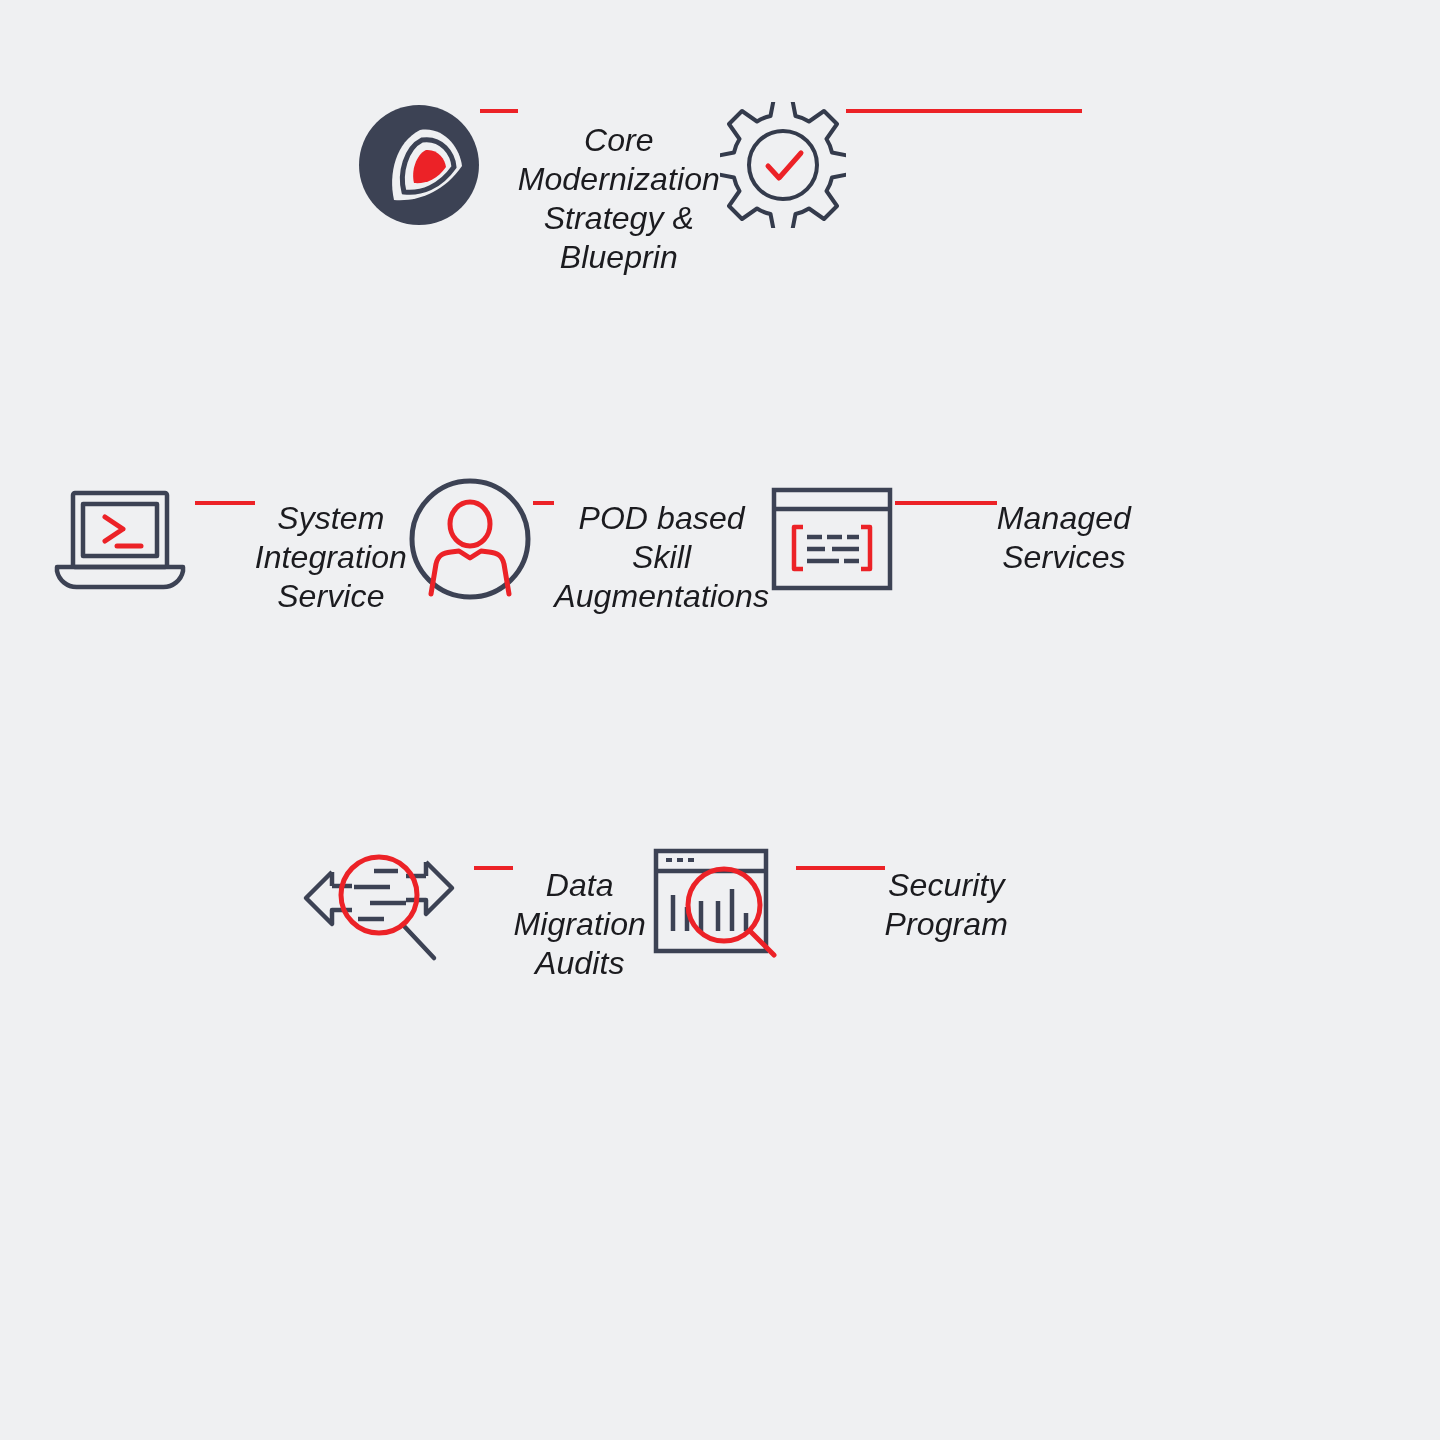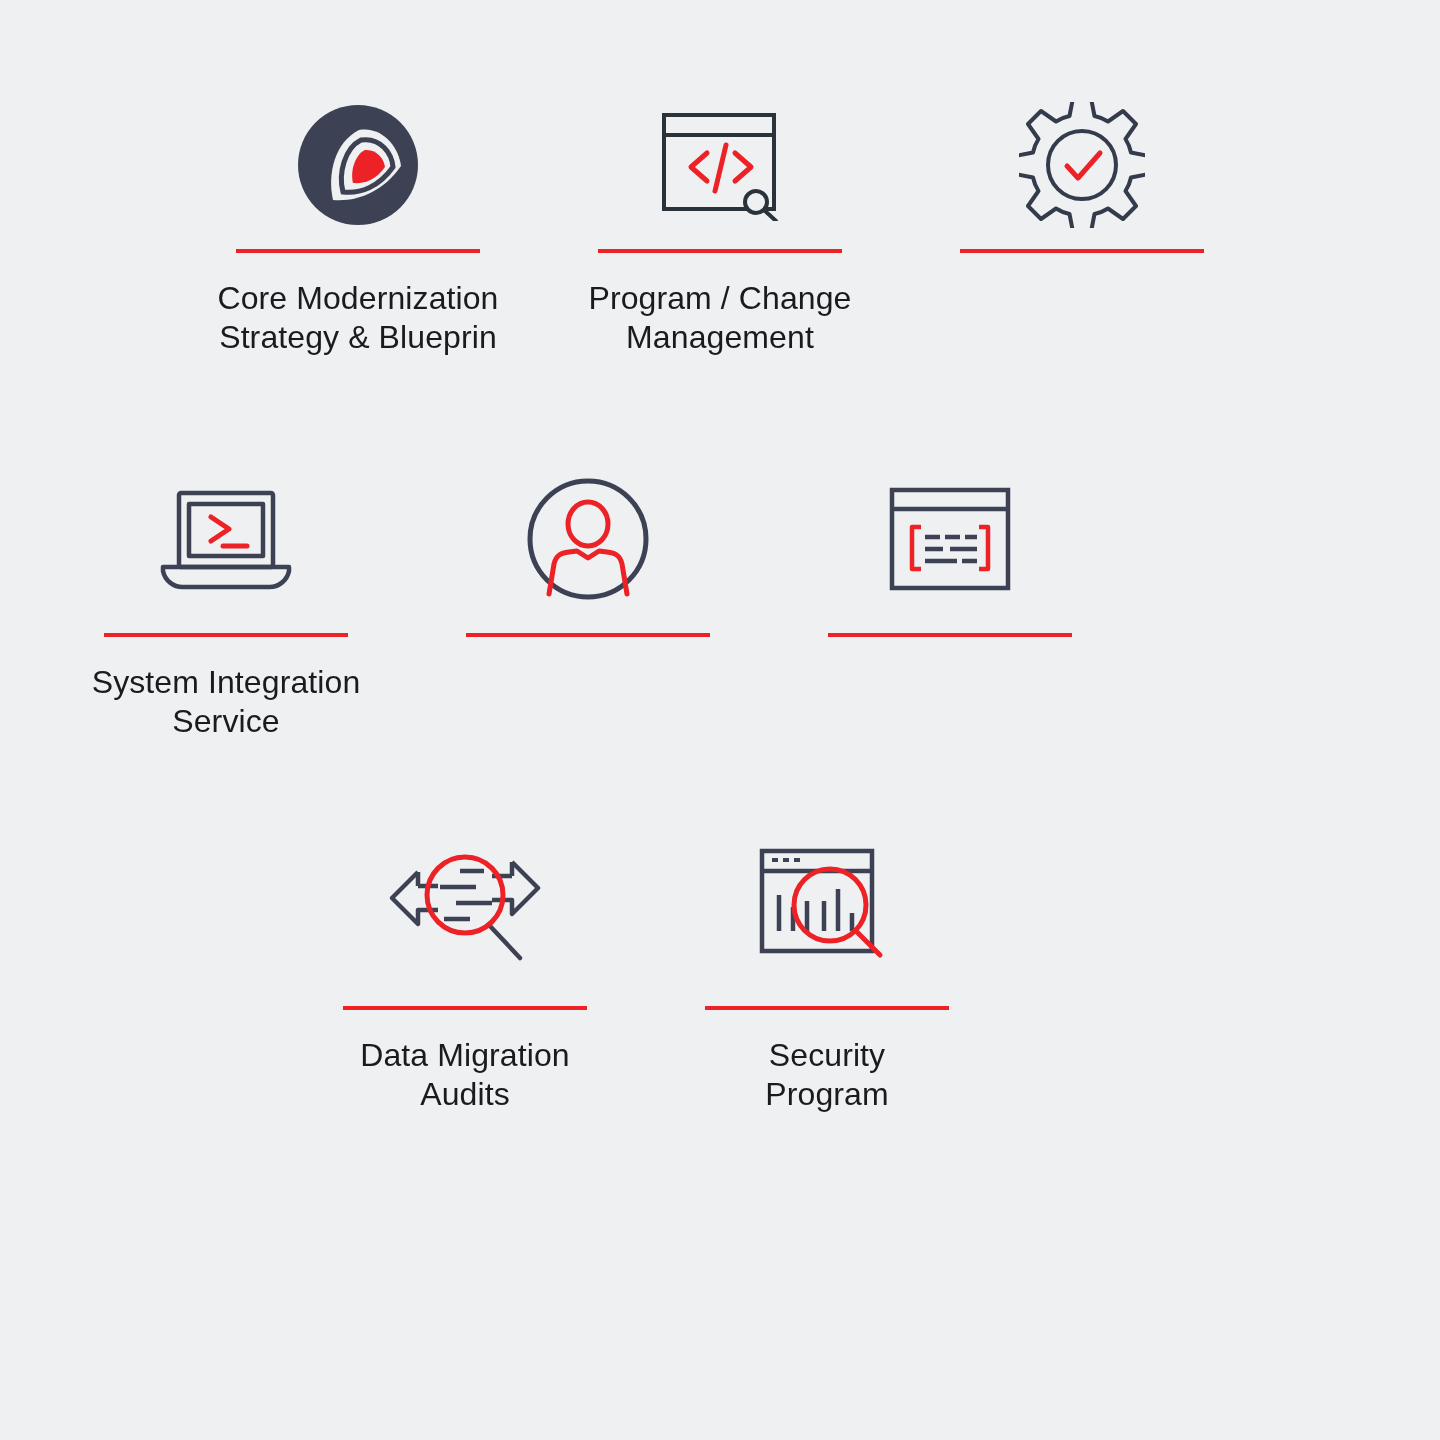--- a/index.html
+++ b/index.html
@@ -26,22 +26,23 @@
     justify-content: center;
     align-items: flex-start;
   }
   .row-1 { position: absolute; top: 95px;  left: 0; width: 1440px; }
   .row-2 { position: absolute; top: 473px; left: 0; width: 1176px; }
   .row-3 { position: absolute; top: 840px; left: 0; width: 1292px; }
 
   .card {
     width: 362px;
     display: flex;
-    flex-direction: column;
-    align-items: center;
+    flex-direction: row;
+    align-items: flex-start;
+    font-style: italic;
   }
 
   .icon-box {
     height: 140px;
     display: flex;
     align-items: center;
     justify-content: center;
   }
   .row-2 .icon-box { height: 132px; }
   .row-3 .icon-box { height: 140px; }
@@ -82,40 +83,20 @@
           <path d="M36 96 C30 70 38 38 62 26 C86 22 102 44 104 62 C86 88 60 98 36 96 Z" fill="#eff0f2"></path>
           <path d="M46 88 C41 69 48 44 64 36 C84 33 95 50 96 63 C82 83 63 90 46 88 Z" fill="none" stroke="#3c4254" stroke-width="5"></path>
           <path d="M56 79 C53 67 58 51 68 46 C80 45 87 55 88 63 C79 76 67 80 56 79 Z" fill="#ec2227"></path>
         </svg>
       </div>
       <div class="rule"></div>
       <div class="label">Core Modernization
 Strategy &amp; Blueprin</div>
     </div>
 
-    <div class="card">
-      <div class="icon-box">
-        <svg width="122" height="112" viewBox="0 0 122 112">
-          <g fill="none" stroke="#2a323c" stroke-width="4">
-            <rect x="5" y="6" width="110" height="94"></rect>
-            <line x1="5" y1="26" x2="115" y2="26"></line>
-            <circle cx="97" cy="93" r="11" fill="#eff0f2"></circle>
-            <line x1="105" y1="101" x2="117" y2="112" stroke-linecap="round"></line>
-          </g>
-          <g fill="none" stroke="#ec2227" stroke-width="5" stroke-linecap="round" stroke-linejoin="round">
-            <polyline points="48,44 32,58 48,72"></polyline>
-            <polyline points="76,44 92,58 76,72"></polyline>
-            <line x1="67" y1="36" x2="56" y2="82"></line>
-          </g>
-        </svg>
-      </div>
-      <div class="rule"></div>
-      <div class="label">Program / Change
-Management</div>
-    </div>
 
     <div class="card">
       <div class="icon-box">
         <svg width="126" height="126" viewBox="0 0 126 126">
           <g fill="none" stroke="#343b4c" stroke-width="4" stroke-linejoin="round">
             <path d="M54 8 L72 8 L75.5 26 A40 40 0 0 1 89 31.5 L104 21 L117 34 L106.5 49 A40 40 0 0 1 112 62.5 L130 66 L130 84 L112 87.5 A40 40 0 0 1 106.5 101 L117 116 L104 129 L89 118.5 A40 40 0 0 1 75.5 124 L72 142 L54 142 L50.5 124 A40 40 0 0 1 37 118.5 L22 129 L9 116 L19.5 101 A40 40 0 0 1 14 87.5 L-4 84 L-4 66 L14 62.5 A40 40 0 0 1 19.5 49 L9 34 L22 21 L37 31.5 A40 40 0 0 1 50.5 26 Z" transform="translate(0,-12)"></path>
             <circle cx="63" cy="63" r="34"></circle>
           </g>
           <polyline points="48,64 59,76 81,51" fill="none" stroke="#ec2227" stroke-width="5" stroke-linecap="round" stroke-linejoin="round"></polyline>
         </svg>
@@ -149,20 +130,22 @@
       <div class="icon-box">
         <svg width="126" height="126" viewBox="0 0 126 126">
           <circle cx="63" cy="63" r="58" fill="none" stroke="#3c4254" stroke-width="5"></circle>
           <g fill="none" stroke="#ec2227" stroke-width="5" stroke-linejoin="round" stroke-linecap="round">
             <ellipse cx="63" cy="48" rx="20" ry="22"></ellipse>
             <path d="M24 118 L29 88 C31 79 36 77 44 76 L52 75 L63 82 L74 75 L82 76 C90 77 95 79 97 88 L102 118"></path>
           </g>
         </svg>
       </div>
       <div class="rule"></div>
+      <div class="label">POD based Skill
+Augmentations</div>
     </div>
 
     <div class="card">
       <div class="icon-box">
         <svg width="126" height="108" viewBox="0 0 126 108">
           <g fill="none" stroke="#3c4254" stroke-width="4.5">
             <rect x="5" y="5" width="116" height="98"></rect>
             <line x1="5" y1="24" x2="121" y2="24"></line>
           </g>
           <g fill="none" stroke="#ec2227" stroke-width="4.5" stroke-linejoin="round">
@@ -174,20 +157,22 @@
             <line x1="58" y1="52" x2="73" y2="52"></line>
             <line x1="78" y1="52" x2="90" y2="52"></line>
             <line x1="38" y1="64" x2="56" y2="64"></line>
             <line x1="63" y1="64" x2="90" y2="64"></line>
             <line x1="38" y1="76" x2="70" y2="76"></line>
             <line x1="75" y1="76" x2="90" y2="76"></line>
           </g>
         </svg>
       </div>
       <div class="rule"></div>
+      <div class="label">Managed
+Services</div>
     </div>
   </div>
 
   <div class="row row-3">
 
     <div class="card">
       <div class="icon-box">
         <svg width="190" height="140" viewBox="0 0 190 140">
           <g fill="none" stroke="#3c4254" stroke-width="4.5" stroke-linejoin="round">
             <polyline points="48,32 22,58 48,84 48,70 68,70"></polyline>

